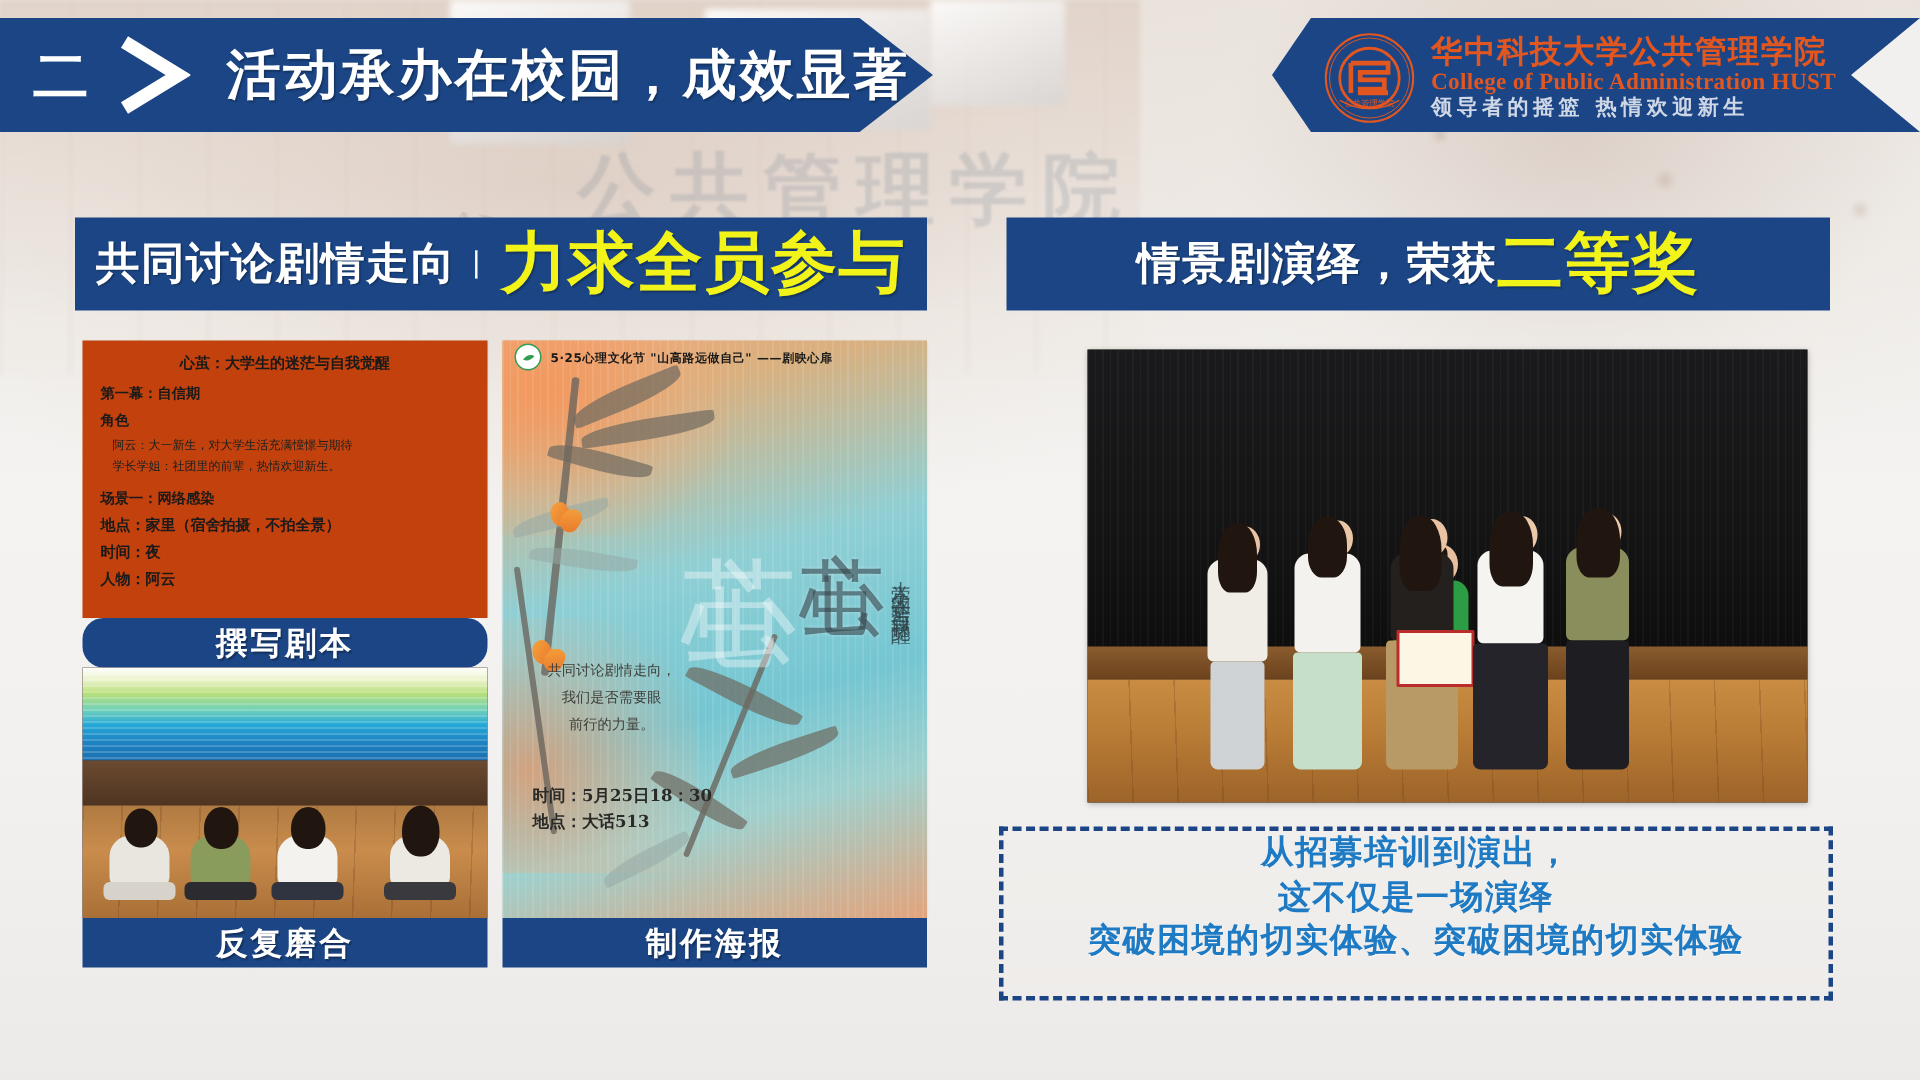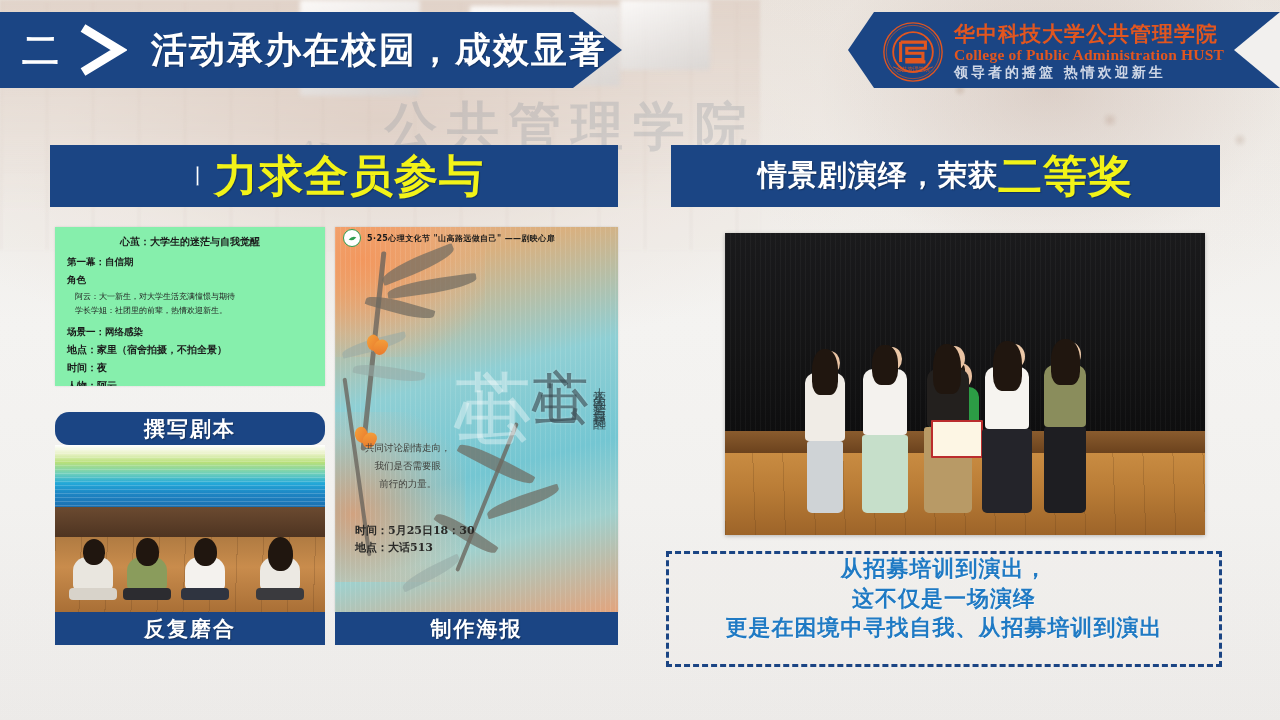--- a/index.html
+++ b/index.html
@@ -168,22 +168,22 @@
     font-weight: bold;
     font-size: 44px;
     letter-spacing: 1px;
     white-space: nowrap;
     text-shadow: 1px 1px 1px rgba(0,0,0,0.25);
     line-height: 1;
   }
 
   
   .card-script {
-    position: absolute; left: 55px; top: 227px; width: 270px; height: 159px;
-    background: #86efac;
+    position: absolute; left: 55px; top: 227px; width: 270px; height: 185px;
+    background: #c2410c;
     overflow: hidden;
     box-shadow: 0 0 2px rgba(0,0,0,0.12);
   }
   .doc-inner { padding: 8px 12px 0 12px; }
   .doc-title {
     text-align: center;
     font-family: "DejaVu Serif", "Liberation Serif", serif;
     font-size: 10px; font-weight: bold; color: #1a1a1a;
     margin-bottom: 7px;
   }
@@ -421,20 +421,21 @@
     </svg>
     <div class="logo-text-block">
       <div class="logo-cn">华中科技大学公共管理学院</div>
       <div class="logo-en">College of Public Administration HUST</div>
       <div class="logo-slogan">领导者的摇篮  热情欢迎新生</div>
     </div>
   </div>
   <div class="logo-ribbon-tail"></div>
 
   <div class="banner banner-left">
+    <span class="banner-white">共同讨论剧情走向</span>
     <span class="banner-sep">丨</span>
     <span class="banner-yellow">力求全员参与</span>
   </div>
 
   <div class="banner banner-right">
     <span class="banner-white">情景剧演绎，荣获</span>
     <span class="banner-yellow">二等奖</span>
   </div>
 
   <div class="card-script">
@@ -587,16 +588,16 @@
       <div class="p-head" style="width:21px;height:25px;background:#ecc9a9;"></div>
       <div class="p-hair" style="left:-4px;top:-3px;width:29px;height:46px;border-radius:45% 45% 30% 30%;"></div>
       <div class="p-torso" style="width:42px;height:62px;background:#8a8d5c;margin-left:-11px;"></div>
       <div class="p-lower" style="width:42px;height:86px;background:#1e1e22;margin-left:-11px;"></div>
     </div>
   </div>
 
   <div class="callout">
     <div class="callout-line">从招募培训到演出，</div>
     <div class="callout-line">这不仅是一场演绎</div>
-    <div class="callout-line">更是在困境中寻找自我、从招募培训到演出</div>
+    <div class="callout-line">突破困境的切实体验、突破困境的切实体验</div>
   </div>
 
 </div>
 
 </body></html>

